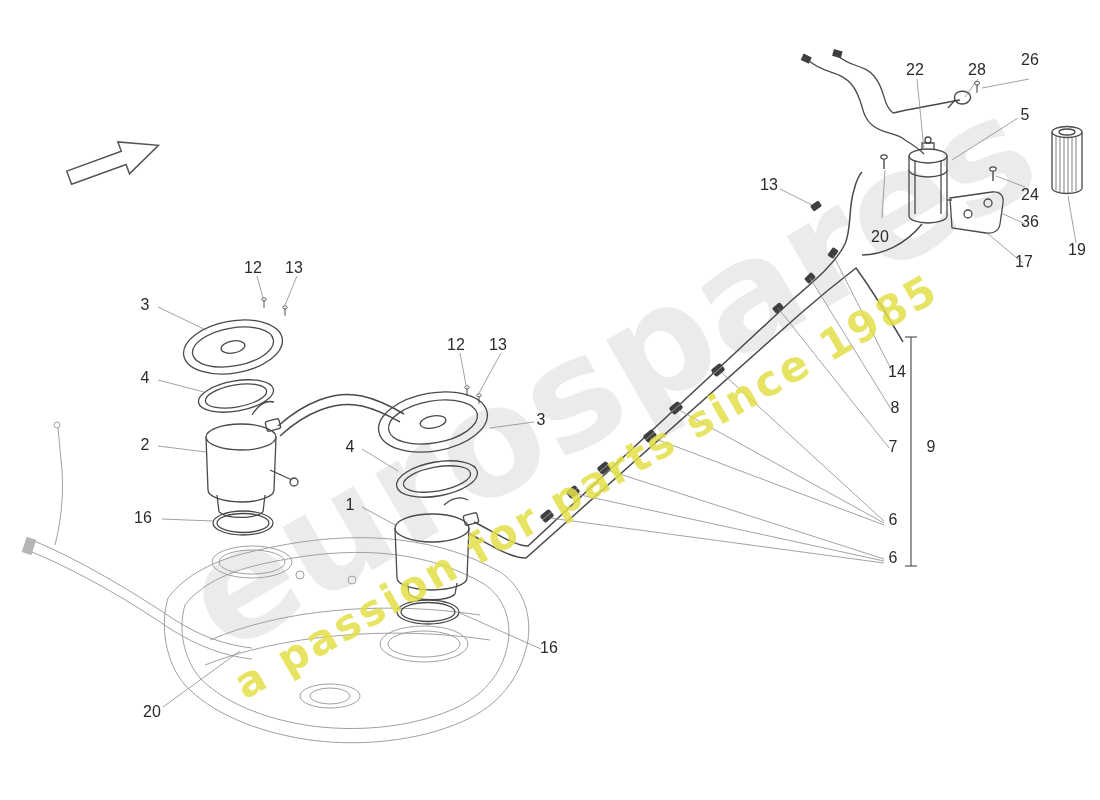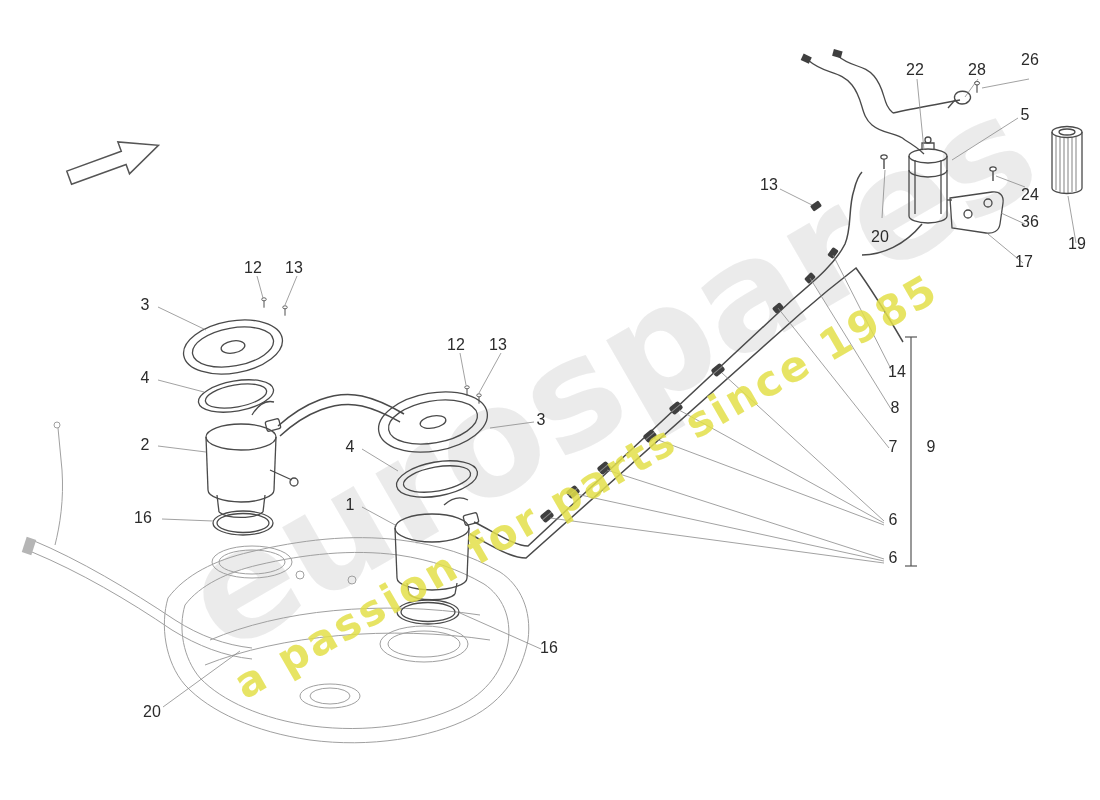--- a/index.html
+++ b/index.html
@@ -255,21 +255,21 @@
 <div class="callout" style="left:152px;top:712px">20</div>
 <div class="callout" style="left:769px;top:185px">13</div>
 <div class="callout" style="left:880px;top:237px">20</div>
 <div class="callout" style="left:915px;top:70px">22</div>
 <div class="callout" style="left:977px;top:70px">28</div>
 <div class="callout" style="left:1030px;top:60px">26</div>
 <div class="callout" style="left:1025px;top:115px">5</div>
 <div class="callout" style="left:1030px;top:195px">24</div>
 <div class="callout" style="left:1030px;top:222px">36</div>
 <div class="callout" style="left:1024px;top:262px">17</div>
-<div class="callout" style="left:1077px;top:244px">19</div>
+<div class="callout" style="left:1077px;top:250px">19</div>
 <div class="callout" style="left:897px;top:372px">14</div>
 <div class="callout" style="left:895px;top:408px">8</div>
 <div class="callout" style="left:893px;top:447px">7</div>
 <div class="callout" style="left:931px;top:447px">9</div>
 <div class="callout" style="left:893px;top:520px">6</div>
 <div class="callout" style="left:893px;top:558px">6</div>
 
 </div>
 
 </body></html>

